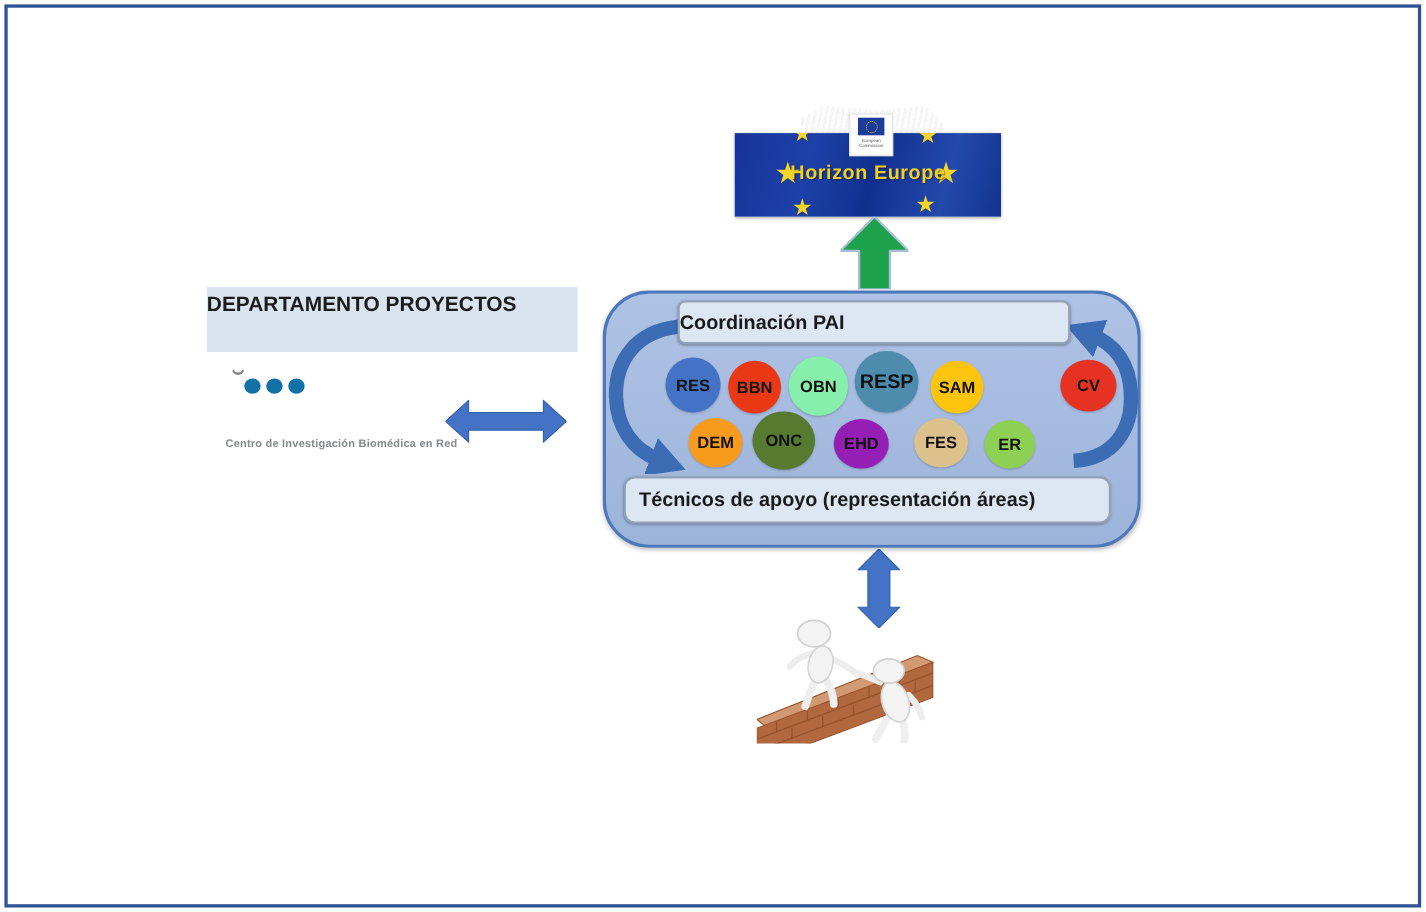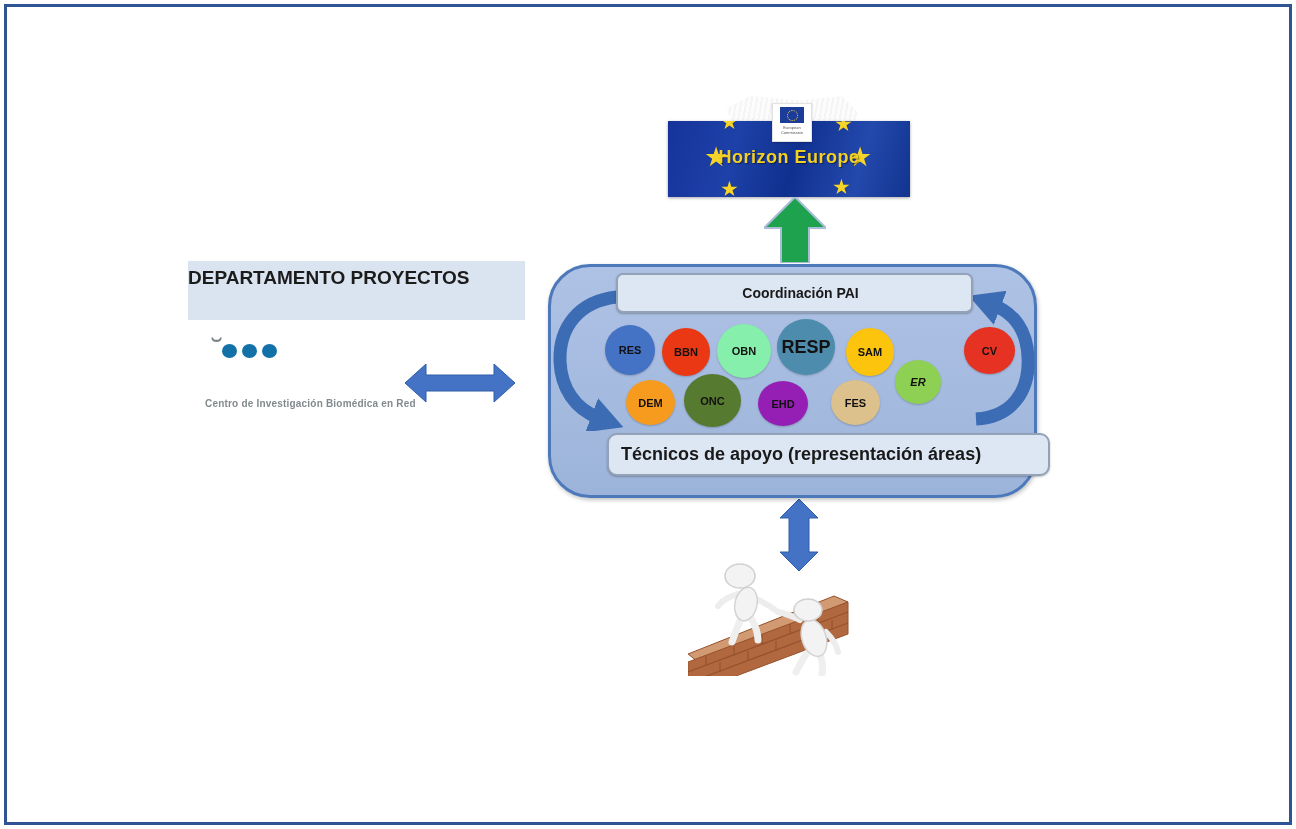--- a/index.html
+++ b/index.html
@@ -51,48 +51,48 @@
     background:linear-gradient(180deg,#aec2e5 0%,#9db4da 100%);
     box-shadow:1px 2px 4px rgba(0,0,0,.25);z-index:2;
   }
   .curve{position:absolute;z-index:3;color:var(--curved-arrow);}
   .curve-left{left:551px;top:289px;}
   .curve-right{left:966px;top:291px;}
 
   .coord-bar{
     position:absolute;left:616px;top:273px;width:357px;height:40px;box-sizing:border-box;z-index:5;
     background:var(--bar-fill);border:2px solid var(--bar-border);border-radius:7px;
-    display:flex;align-items:center;justify-content:center;
-    font-size:14px;font-weight:bold;color:#191919;box-shadow:0 1px 2px rgba(0,0,0,.25);padding-left:12px;
+    display:flex;align-items:center;
+    font-size:18px;font-weight:bold;color:#191919;box-shadow:0 1px 2px rgba(0,0,0,.25);
   }
   .support-bar{
     position:absolute;left:567px;top:433px;width:443px;height:43px;box-sizing:border-box;z-index:5;
     background:var(--bar-fill);border:2px solid var(--bar-border);border-radius:10px;
     display:flex;align-items:center;
-    padding-left:12px;font-size:18px;font-weight:bold;color:#191919;box-shadow:0 1px 2px rgba(0,0,0,.25);margin-left:40px;
+    padding-left:12px;font-size:18px;font-weight:bold;color:#191919;box-shadow:0 1px 2px rgba(0,0,0,.25);
   }
 
   
   .area{
     position:absolute;z-index:6;border-radius:50%;
     display:flex;align-items:center;justify-content:center;
-    font-size:11px;font-weight:bold;color:#111;
+    font-size:15px;font-weight:bold;color:#111;
     box-shadow:0 1px 2px rgba(0,0,0,.2);
   }
   .a-res {left:605px;top:325px;width:50px;height:50px;}
   .a-bbn {left:662px;top:328px;width:48px;height:48px;}
   .a-obn {left:717px;top:324px;width:54px;height:54px;}
   .a-resp{left:777px;top:319px;width:58px;height:56px;font-size:18px;}
   .a-sam {left:846px;top:328px;width:48px;height:48px;}
   .a-cv  {left:964px;top:327px;width:51px;height:47px;}
   .a-dem {left:626px;top:380px;width:49px;height:45px;}
   .a-onc {left:684px;top:374px;width:57px;height:53px;}
   .a-ehd {left:758px;top:381px;width:50px;height:45px;}
   .a-fes {left:831px;top:380px;width:49px;height:45px;}
-  .a-er  {left:895px;top:360px;width:46px;height:44px;font-style:italic;}
+  .a-er  {left:895px;top:382px;width:46px;height:44px;}
 
   
   .h-arrow{position:absolute;left:405px;top:362px;}
   .v-arrow{position:absolute;left:778px;top:499px;z-index:1;}
 
   
   .dept-box{
     position:absolute;left:188px;top:261px;width:337px;height:59px;box-sizing:border-box;
     background:var(--dept-fill);padding:4px 0;
     font-size:19px;font-weight:bold;color:#1b1b1b;line-height:25px;

